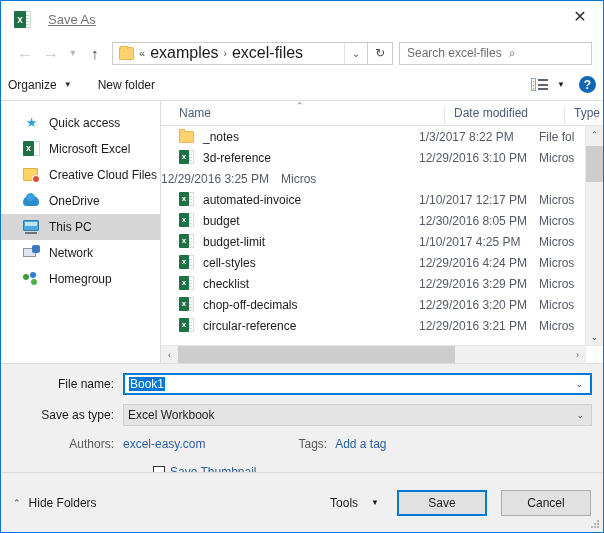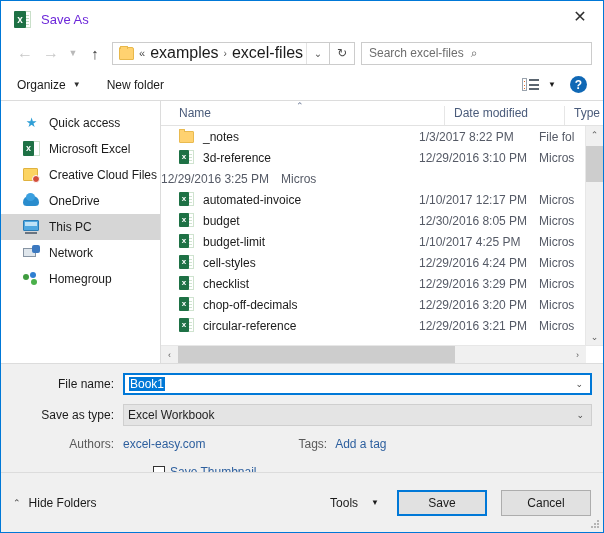--- a/index.html
+++ b/index.html
@@ -30,21 +30,21 @@
   }
   .xl-icon .sq{
     position:absolute;left:0;top:0;width:12px;height:17px;
     background:#1e7145;border-radius:1px;
   }
   .xl-icon .sq:after{
     content:"x";position:absolute;left:0;right:0;top:1px;text-align:center;
     color:#fff;font-size:10px;font-weight:bold;font-family:"Liberation Sans",sans-serif;
     line-height:15px;
   }
-  .title-text{margin-left:10px;font-size:13px;color:#6d28d9;}
+  .title-text{margin-left:17px;font-size:13px;color:#737373;text-decoration:underline;}
   .close-btn{
     position:absolute;right:0;top:0;width:46px;height:30px;
     display:flex;align-items:center;justify-content:center;
     font-size:16px;color:#303030;cursor:default;
   }
 
   
   .addrrow{height:32px;display:flex;align-items:center;background:#fff;padding:0 11px;}
   .navbtn{
     width:26px;height:26px;display:flex;align-items:center;justify-content:center;
@@ -70,29 +70,29 @@
   .addr-caret{
     margin-left:auto;width:22px;text-align:center;color:#5a5a5a;font-size:10px;flex:none;
     border-left:1px solid #e3e3e3;line-height:21px;height:21px;
   }
   .refresh{
     width:25px;height:23px;border:1px solid #cccccc;border-left:none;background:#fff;
     display:flex;align-items:center;justify-content:center;color:#4a4a4a;font-size:12px;
     box-sizing:border-box;flex:none;
   }
   .searchbox{
-    width:231px;height:23px;border:1px solid #cccccc;background:#fff;margin-left:6px;
+    width:193px;height:23px;border:1px solid #cccccc;background:#fff;margin-left:6px;
     display:flex;align-items:center;box-sizing:border-box;flex:none;
   }
   .searchbox span{margin-left:7px;color:#6d6d6d;font-size:12px;}
   .search-icon{margin-left:auto;margin-right:7px;color:#4a4a4a;font-size:12px;}
 
   
   .toolbar{
-    height:31px;display:flex;align-items:center;background:#fff;padding:0 16px;
+    height:31px;display:flex;align-items:center;background:#fff;padding:0 7px;
     border-bottom:1px solid #dcdcdc;
   }
   .tb-item{color:#1b1b1b;font-size:12px;display:flex;align-items:center;margin-right:26px;}
   .tb-caret{margin-left:7px;font-size:8px;color:#303030;}
   .tb-right{margin-left:auto;display:flex;align-items:center;}
   .viewicon{width:17px;height:13px;position:relative;margin-right:9px;}
   .viewicon .col{position:absolute;left:0;top:0;width:5px;height:13px;
     border:1px solid #9aa3ad;box-sizing:border-box;}
   .viewicon .col i{position:absolute;left:1px;width:1px;height:1px;background:#e06c2b;}
   .viewicon .l{position:absolute;right:0;height:2px;background:#5b6670;}

